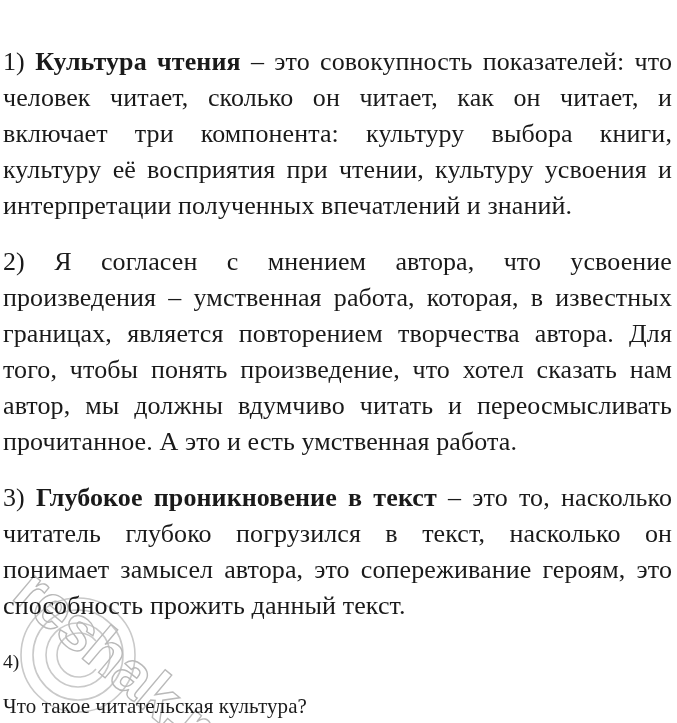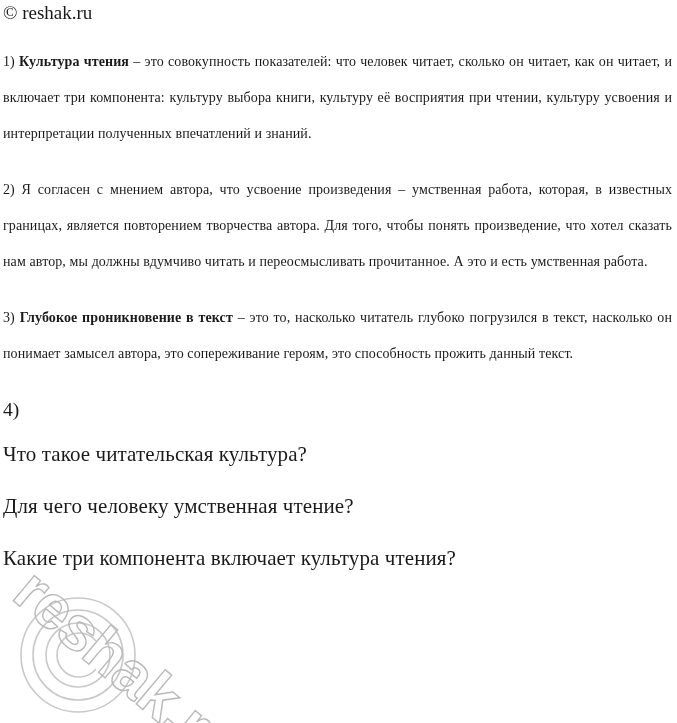--- a/index.html
+++ b/index.html
@@ -48,21 +48,21 @@
 
   
   .content {
     position: relative;
     z-index: 2;
     margin-top: 14px;
   }
 
   p.para {
     margin: 0 0 20px 0;
-    font-size: 14px;
+    font-size: 26px;
     line-height: 36px;
     text-align: justify;
     text-justify: inter-word;
     letter-spacing: 0.1px;
   }
   p.para:last-child { margin-bottom: 0; }
 
   p.para .lead {
     font-weight: bold;
   }
@@ -131,21 +131,20 @@
         <circle class="wm-ring" cx="0" cy="0" r="45"></circle>
         <circle class="wm-ring" cx="0" cy="0" r="32"></circle>
         <path class="wm-ring" d="M 18,-14 A 22,22 0 1 0 18,14"></path>
       </g>
 
       <text class="wm-text" x="10" y="50" transform="rotate(40 10 50)">reshak.ru</text>
     </svg>
   </div>
 
   <div class="header">
-    <div class="copyright">© reshak.ru</div>
   </div>
 
   <div class="content">
 
     <p class="para">
       <span>1)</span>
       <span class="lead">Культура чтения</span><span> – это совокупность показателей: что человек читает, сколько он читает, как он читает, и включает три компонента: культуру выбора книги, культуру её восприятия при чтении, культуру усвоения и интерпретации полученных впечатлений и знаний.</span>
     </p>
 
     <p class="para">

